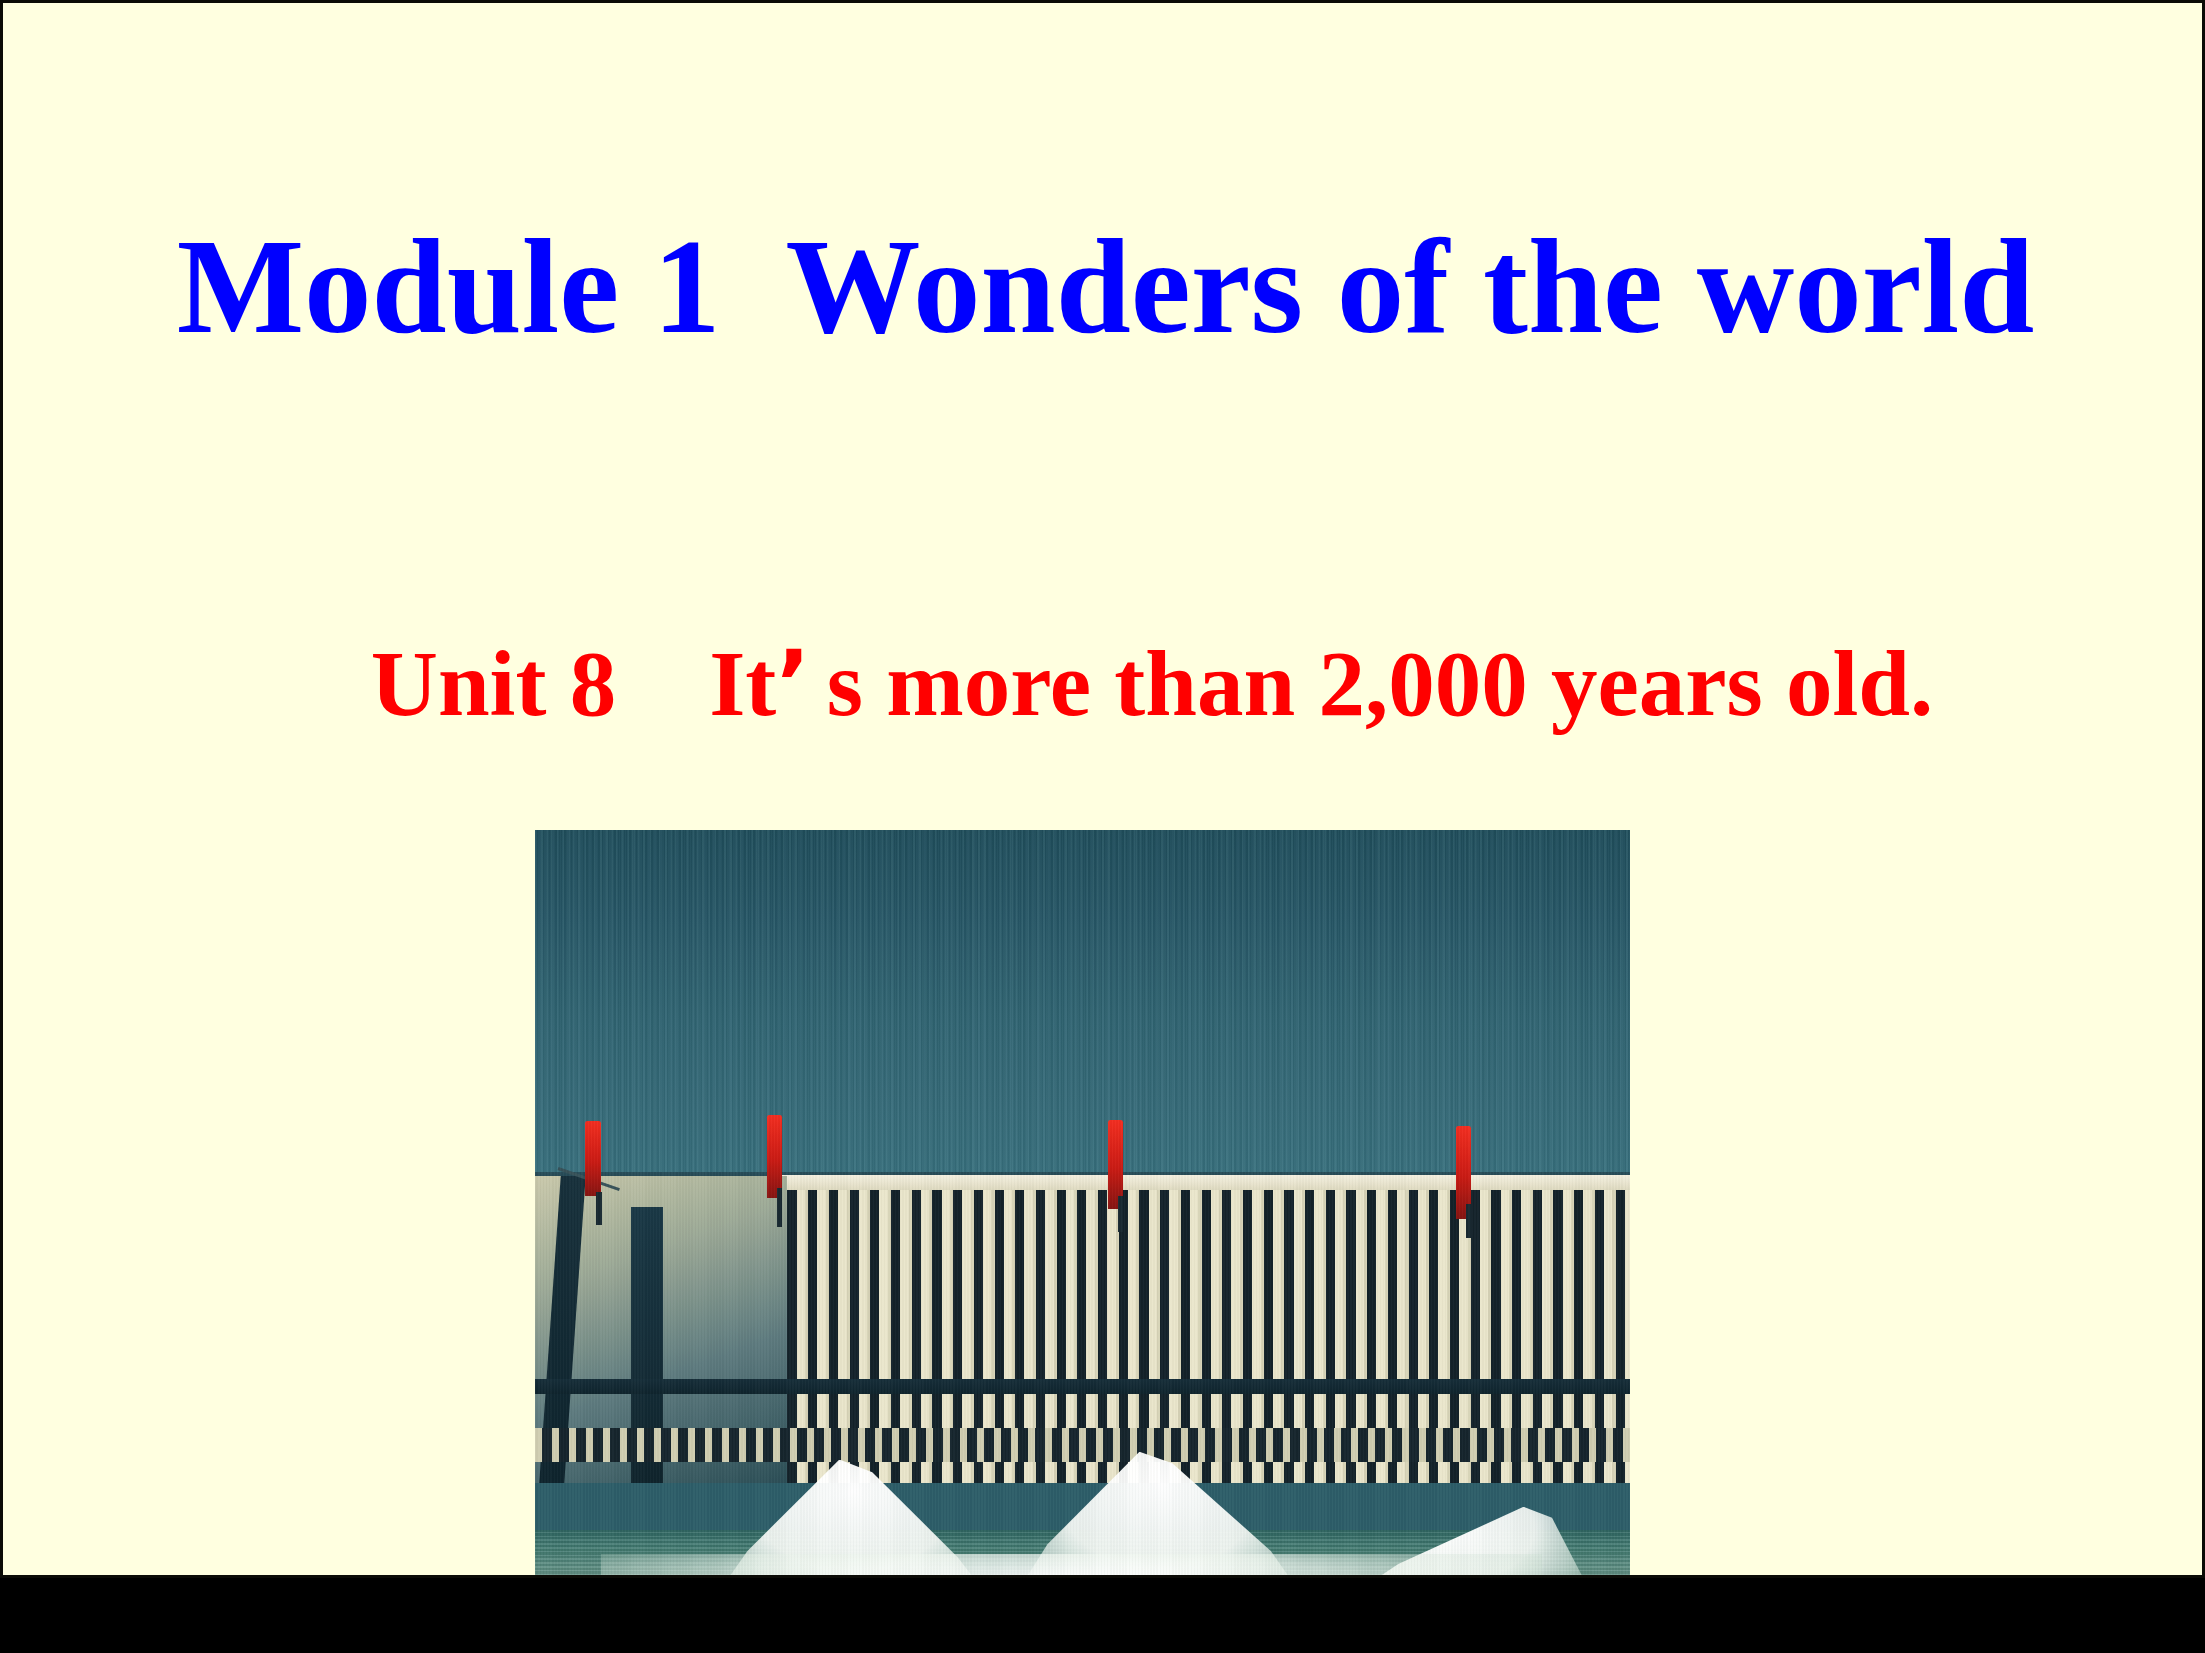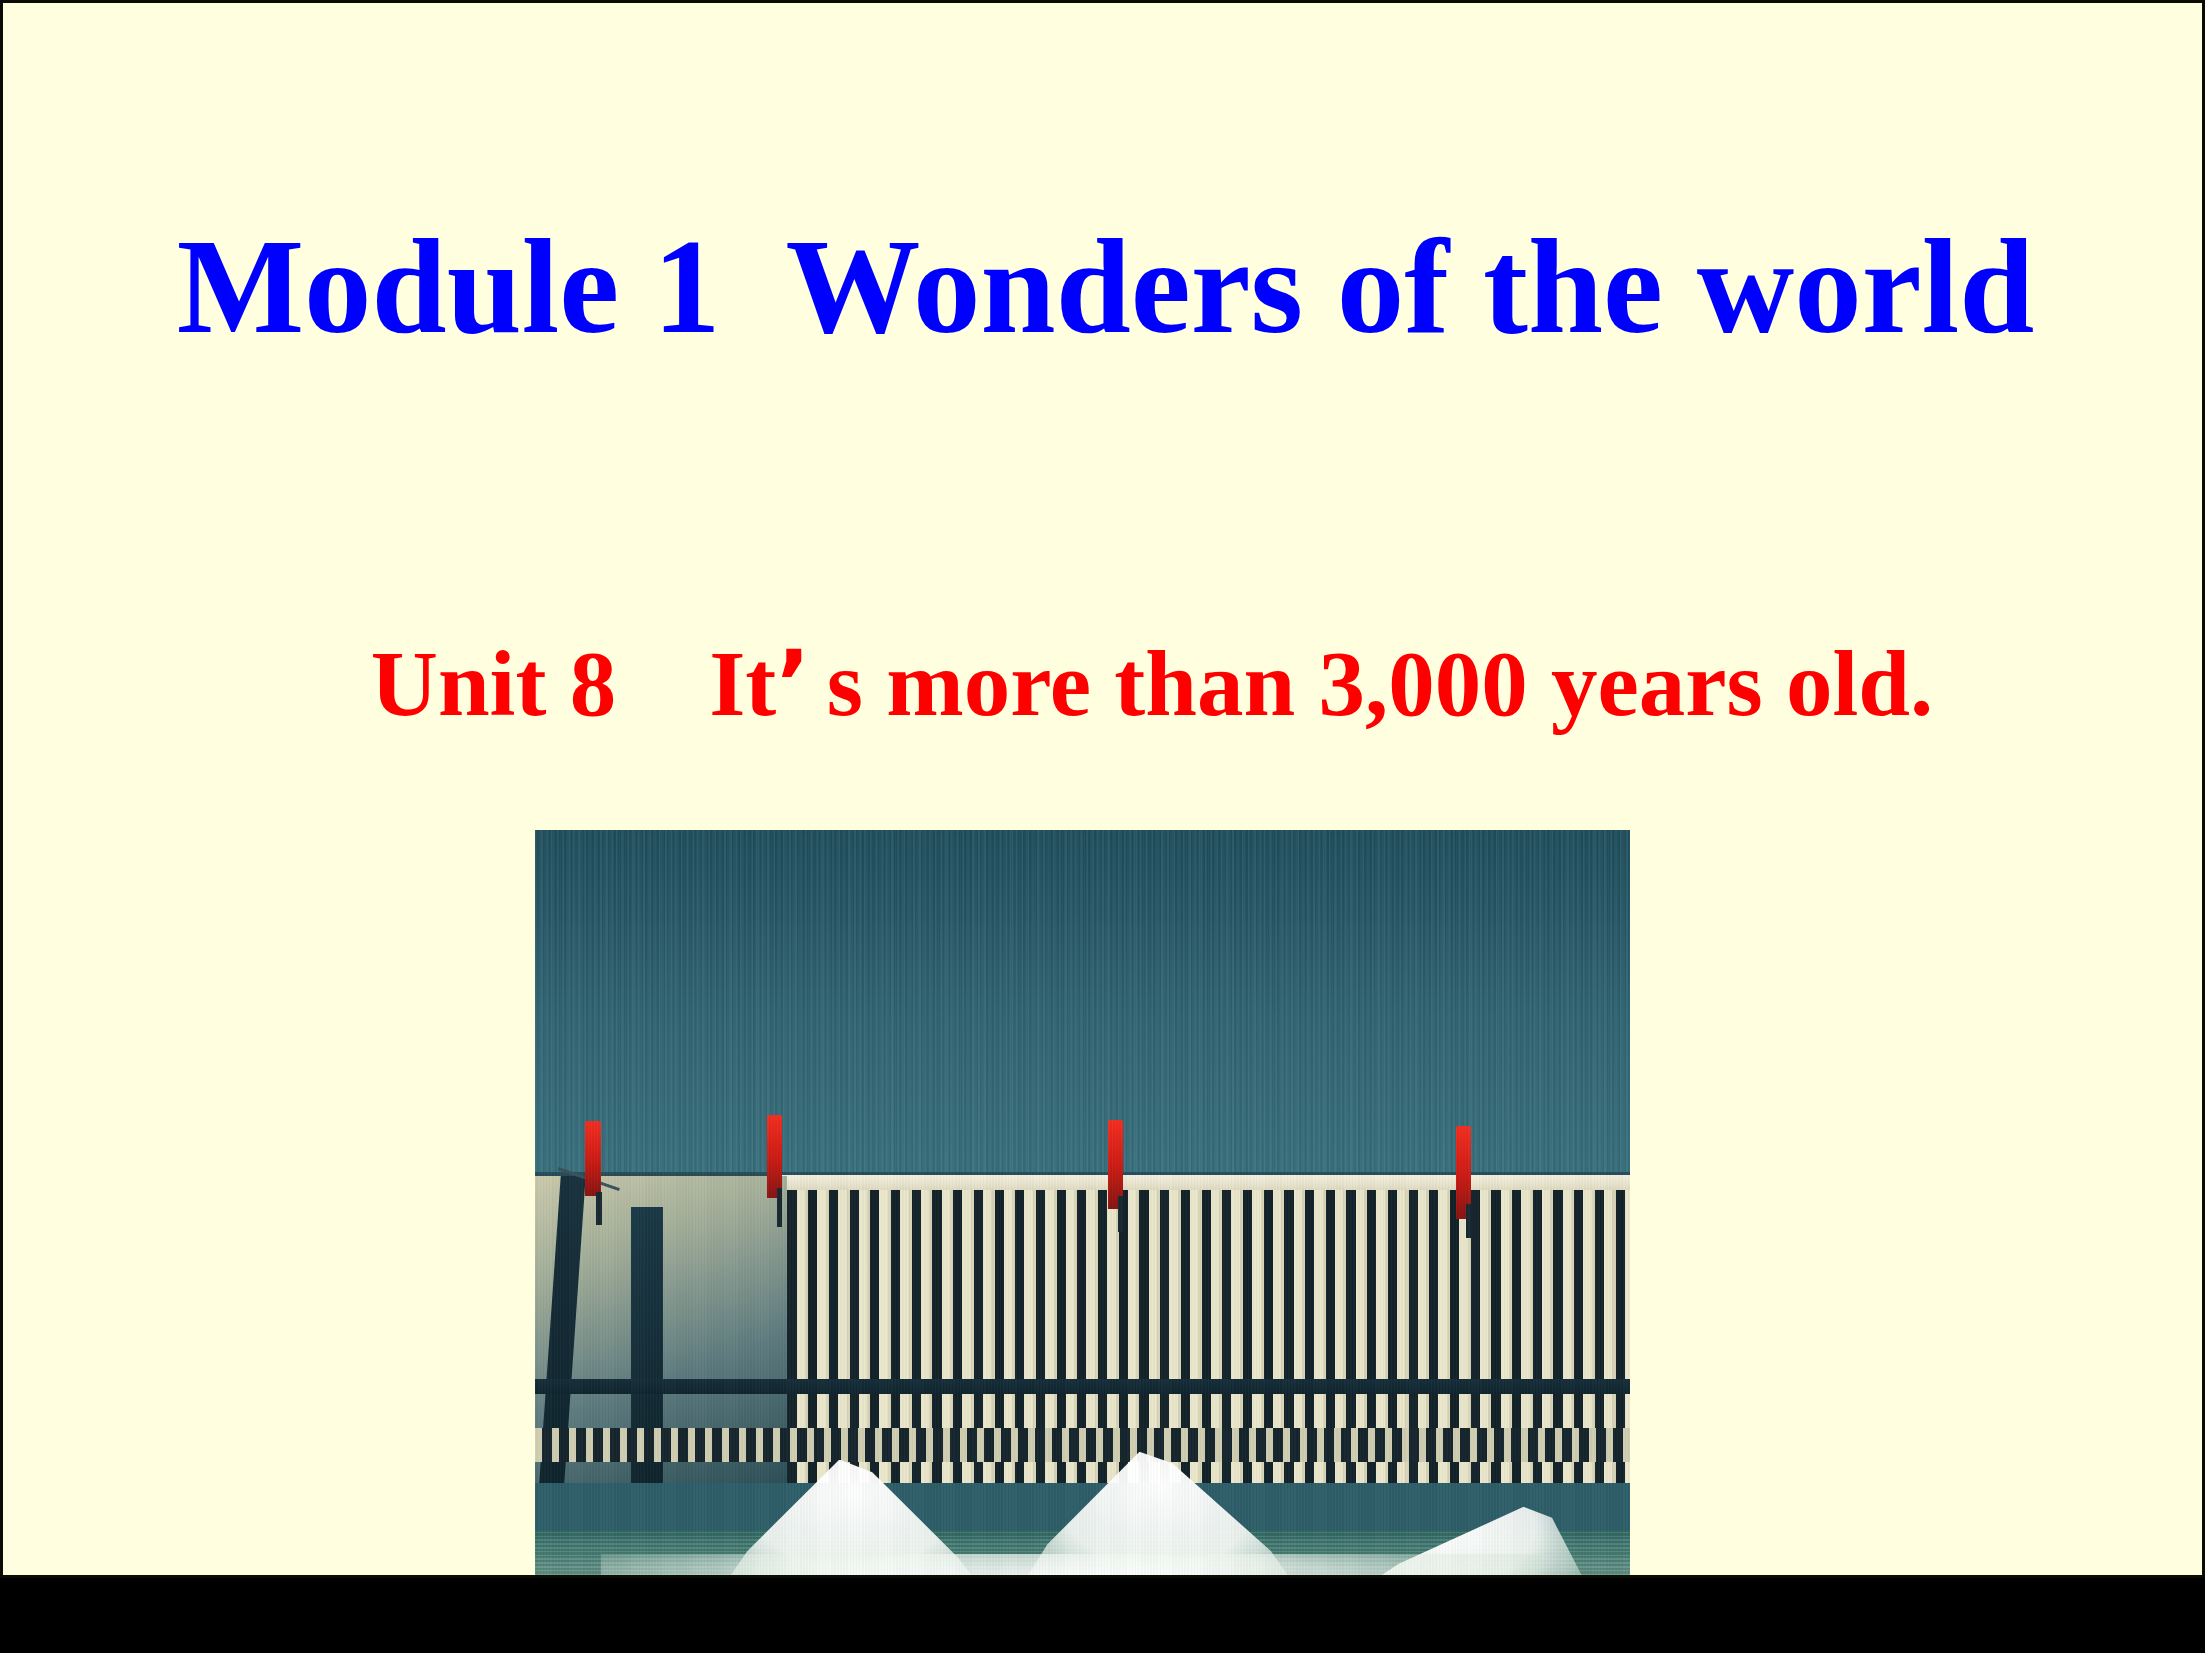--- a/index.html
+++ b/index.html
@@ -250,21 +250,21 @@
   }
 </style>
 </head>
 <body>
 
 <div class="slide">
 
   <div class="title">Module 1  Wonders of the world</div>
 
   <div class="subtitle">
-    <span>Unit 8    It</span><span class="apos">’</span><span>s more than 3,000 years old.</span>
+    <span>Unit 8    It</span><span class="apos">’</span><span>s more than 2,000 years old.</span>
   </div>
 
   <div class="photo">
 
     <div class="sky"></div>
     <div class="crest-shadow"></div>
 
     <div class="dam">
       <div class="piers-dark-top"></div>
       <div class="piers"></div>

